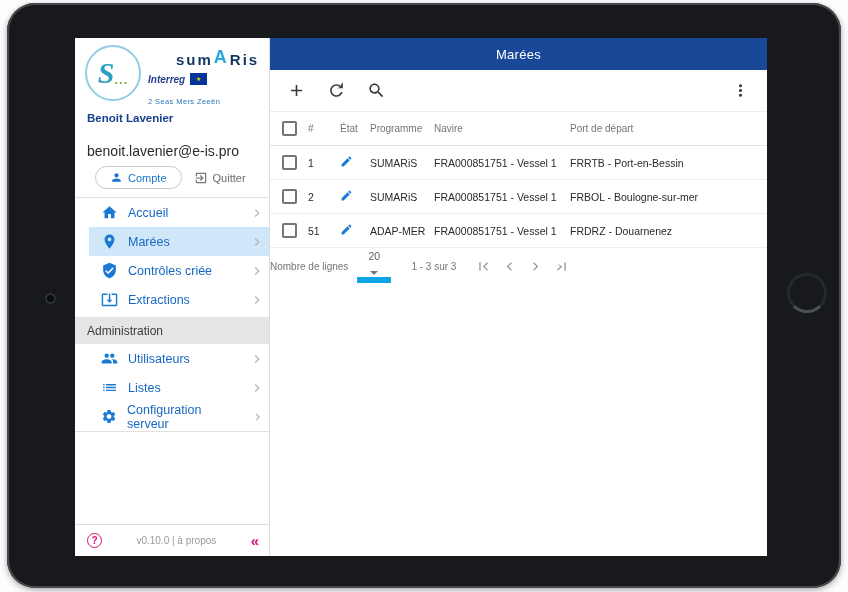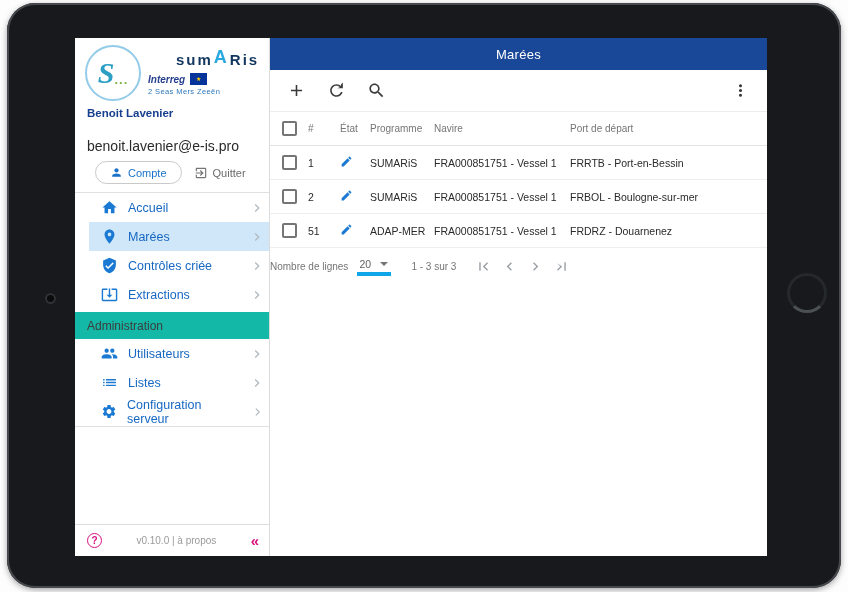--- a/index.html
+++ b/index.html
@@ -24,40 +24,40 @@
                  display: flex; align-items: center; justify-content: center; background: #fff; }
   .logo-s { font-family: "Liberation Serif", serif; font-style: italic; font-size: 30px; color: #2d9fc4; font-weight: bold; }
   .logo-dots { color: #7cb342; font-size: 13px; font-weight: bold; letter-spacing: 1px; margin-top: 12px; }
   .brand-block { display: flex; flex-direction: column; padding-top: 2px; }
   .brand-name { font-weight: bold; letter-spacing: 2px; color: #12355e; font-size: 15px; display: flex; align-items: flex-end; margin-left: 28px; }
   .brand-name .b2 { color: #29a8e0; font-size: 18px; padding: 0 1px; }
   .interreg-row { display: flex; align-items: center; gap: 5px; margin-top: 5px; }
   .interreg-word { color: #273f8f; font-size: 10px; font-weight: bold; font-style: italic; }
   .eu-flag { width: 17px; height: 12px; background: #043399; display: flex; align-items: center; justify-content: center; }
   .eu-flag .star { color: #ffcc00; font-size: 6px; line-height: 1; }
-  .program-sub { font-size: 7.5px; color: #2d77b8; margin-top: 2px; letter-spacing: .4px; }
+  .program-sub { font-size: 7.5px; color: #2d77b8; margin-top: 12px; letter-spacing: .4px; }
 
   .user-name  { color: #173f8f; font-weight: bold; font-size: 11.5px; padding: 4px 0 0 12px; }
   .user-email { color: #2b2b2b; font-size: 14px; padding: 1px 0 0 12px; margin-top: 18px; }
   .account-row { display: flex; align-items: center; gap: 12px; padding: 7px 8px 8px 20px; }
   .btn-compte { display: flex; align-items: center; gap: 5px; border: 1px solid #c9c9c9; border-radius: 15px;
                 background: #fff; color: #1a73c9; font-size: 11px; padding: 4px 14px; cursor: pointer; }
   .btn-compte svg { width: 13px; height: 13px; fill: #1a73c9; }
   .btn-quitter { display: flex; align-items: center; gap: 5px; border: none; background: none;
                  color: #6b6b6b; font-size: 11px; cursor: pointer; }
   .btn-quitter svg { width: 14px; height: 14px; fill: #757575; }
   .side-sep { border-top: 1px solid #e0e0e0; }
 
   .nav { display: flex; flex-direction: column; }
   .nav-item { display: flex; align-items: center; gap: 10px; height: 29px; padding: 0 4px 0 12px;
               color: #1768c2; font-size: 12.5px; cursor: pointer; margin-left: 14px; }
   .nav-item .mi { width: 17px; height: 17px; fill: #1a79d2; }
   .nav-item.selected { background: #cfe7f8; }
   .nav-item .chev { margin-left: auto; width: 16px; height: 16px; fill: #b3bac0; }
-  .admin-header { background: #14b8a6; color: #3c3c3c; font-size: 12px; padding: 7px 12px 6px; margin-top: 3px; }
+  .admin-header { background: #e5e5e5; color: #3c3c3c; font-size: 12px; padding: 7px 12px 6px; margin-top: 3px; }
 
   .side-footer { margin-top: auto; border-top: 1px solid #ddd; height: 32px; display: flex;
                  align-items: center; padding: 0 10px 0 12px; gap: 6px; }
   .help-circle { width: 15px; height: 15px; border-radius: 50%; border: 1.5px solid #d6117e; color: #d6117e;
                  font-size: 10px; font-weight: bold; display: flex; align-items: center; justify-content: center; cursor: pointer; }
   .version { flex: 1; text-align: center; color: #9a9a9a; font-size: 10px; cursor: pointer; }
   .collapse { color: #d6117e; font-size: 15px; font-weight: bold; cursor: pointer; }
 
   
   .main { flex: 1; display: flex; flex-direction: column; background: #fff; }
@@ -70,23 +70,23 @@
 
   .thead, .trow { display: grid; grid-template-columns: 26px 32px 30px 64px 136px 1fr;
                   align-items: center; height: 34px; padding: 0 12px; }
   .thead { border-bottom: 1px solid #e3e3e3; color: #757575; font-size: 10px; }
   .trow  { border-bottom: 1px solid #eeeeee; color: #2a2a2a; font-size: 10.5px; cursor: pointer; }
   .cb { width: 15px; height: 15px; border: 2px solid #757575; border-radius: 2px; background: #fff; cursor: pointer; }
   .edit-ic { width: 13px; height: 13px; fill: #1a79d2; }
 
   .pager { height: 36px; display: flex; align-items: center; justify-content: flex-start;
            padding-right: 7px; color: #757575; font-size: 10px; }
-  .rows-select { display: flex; align-items: center; gap: 9px; border-bottom: 4px solid #0ea5e9;
+  .rows-select { display: flex; align-items: center; gap: 9px; border-bottom: 6px solid #0ea5e9;
                  padding: 1px 2px 2px; margin: 0 20px 0 9px; color: #5f5f5f; cursor: pointer;
-                 min-width: 34px; font-size: 10.5px; }
+                 min-width: 34px; font-size: 10.5px; flex-direction: column; }
   .caret { width: 0; height: 0; border-left: 4px solid transparent; border-right: 4px solid transparent;
            border-top: 4px solid #757575; }
   .range { margin-right: 14px; }
   .pgbtn { width: 26px; height: 26px; display: flex; align-items: center; justify-content: center; cursor: pointer; }
   .pgbtn svg { width: 17px; height: 17px; fill: #9aa0a6; }
   .filler { flex: 1; background: #fff; }
 </style>
 </head>
 <body>
 

